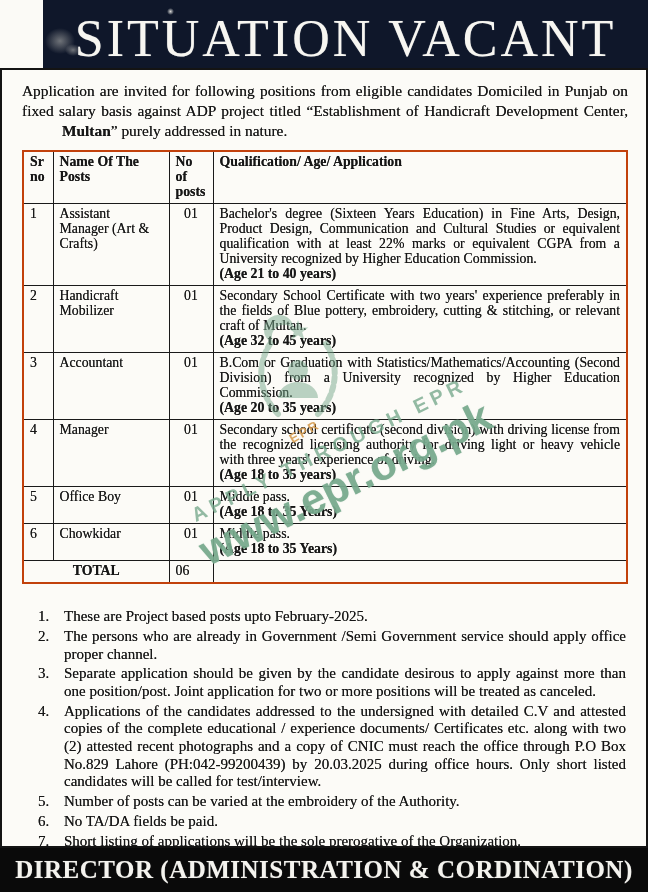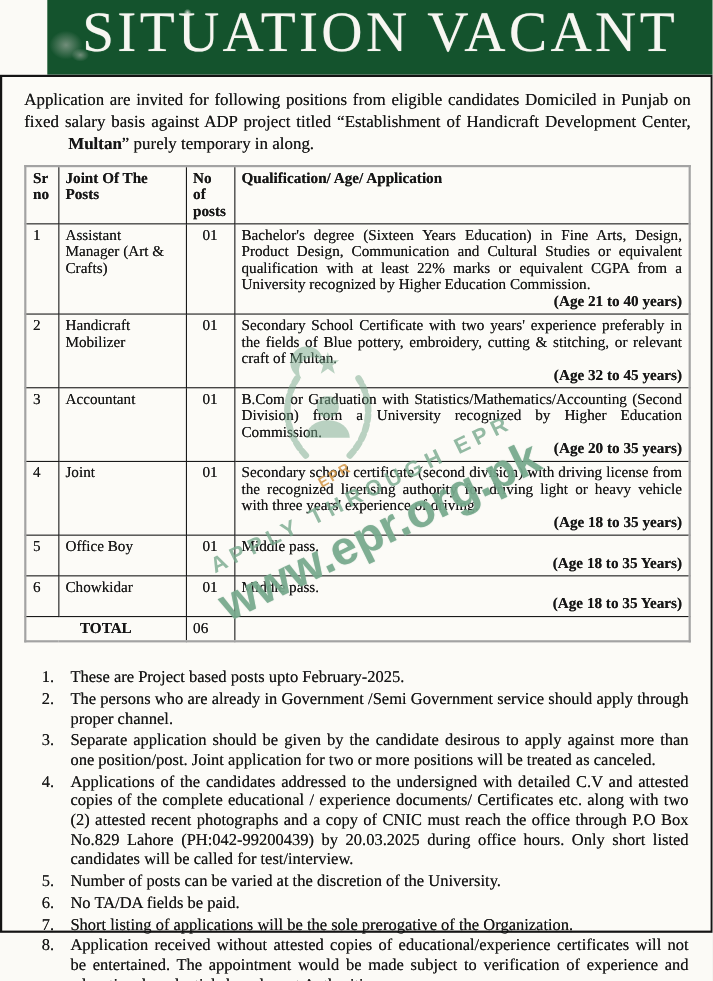--- a/index.html
+++ b/index.html
@@ -9,22 +9,22 @@
     height: 892px;
     margin: 0 auto;
     background: #fbfaf6;
     font-family: "Liberation Serif", serif;
     color: #161616;
     overflow: hidden;
   }
   
   .band-top {
     position: absolute; top: 0; left: 0; right: 0; height: 68px;
-    background: #14532d;
-    display: flex; align-items: flex-start; justify-content: center; margin-left: 43px;
+    background: #0f172a;
+    display: flex; align-items: flex-end; justify-content: center; margin-left: 43px;
   }
   .page-title {
     color: #f7f6f1;
     font-size: 52px;
     letter-spacing: 3px;
     font-weight: 400;
     white-space: nowrap;
     text-shadow: 0 0 1px rgba(255,255,255,0.45);
   }
   .noise-spot {
@@ -50,35 +50,35 @@
     text-align: justify;
     margin: 2px 0 8px 0;
   }
   .intro .b { font-weight: 700; margin-left: 40px; }
   
   table.vacancy-table {
     width: 100%;
     border-collapse: collapse;
     font-size: 13.8px;
     line-height: 1.09;
-    border: 2px solid #a3a3a3;
+    border: 2px solid #c2410c;
   }
   .vacancy-table th, .vacancy-table td {
     border: 1.5px solid #1a1a1a;
     vertical-align: top;
     padding: 2px 6px 4px 6px;
   }
   .vacancy-table th { text-align: left; font-weight: 700; }
   .col-sr    { width: 30px; }
   .col-name  { width: 116px; }
   .col-posts { width: 44px; }
   .th-posts, .td-posts { text-align: center; }
   .td-sr { padding-left: 9px; }
   .td-qual { text-align: justify; }
-  .age-line { display: block; font-weight: 700; text-align: right; }
+  .age-line { display: block; font-weight: 700; text-align: left; }
   .total-label { text-align: center; font-weight: 700; padding: 1px 4px 2px; }
   .total-value { text-align: left; padding: 1px 4px 2px; }
   
   .notes { margin-top: 24px; padding-left: 16px; padding-right: 2px; }
   .note-row { display: flex; margin-bottom: 2px; font-size: 15px; line-height: 1.18; }
   .note-num { flex: none; width: 26px; }
   .note-text { flex: 1; text-align: justify; }
   .ipl-code {
     position: absolute; right: 8px; bottom: 2px;
     font-family: "Liberation Sans", sans-serif;
@@ -124,33 +124,33 @@
 
   <div class="band-top">
     <div class="page-title">SITUATION VACANT</div>
     <span class="noise-spot noise-a"></span>
     <span class="noise-spot noise-b"></span>
     <span class="noise-spot noise-c"></span>
   </div>
 
   <div class="body-area">
 
-    <p class="intro"><span>Application are invited for following positions from eligible candidates Domiciled in Punjab on fixed salary basis against ADP project titled “Establishment of Handicraft Development Center, </span><span class="b">Multan</span><span>” purely temporary in along.</span></p>
+    <p class="intro"><span>Application are invited for following positions from eligible candidates Domiciled in Punjab on fixed salary basis against ADP project titled “Establishment of Handicraft Development Center, </span><span class="b">Multan</span><span>” purely addressed in nature.</span></p>
 
     <table class="vacancy-table">
       <colgroup>
         <col class="col-sr">
           <col class="col-name">
           <col class="col-posts">
           <col>
       </colgroup>
       <thead>
         <tr>
           <th>Sr no</th>
-          <th>Joint Of The Posts</th>
+          <th>Name Of The Posts</th>
           <th class="th-posts">No of posts</th>
           <th>Qualification/ Age/ Application</th>
         </tr>
       </thead>
       <tbody>
         <tr>
           <td class="td-sr">1</td>
           <td>Assistant Manager (Art &amp; Crafts)</td>
           <td class="td-posts">01</td>
           <td class="td-qual"><span>Bachelor's degree (Sixteen Years Education) in Fine Arts, Design, Product Design, Communication and Cultural Studies or equivalent qualification with at least 22% marks or equivalent CGPA from a University recognized by Higher Education Commission.</span><span class="age-line">(Age 21 to 40 years)</span></td>
@@ -162,21 +162,21 @@
           <td class="td-qual"><span>Secondary School Certificate with two years' experience preferably in the fields of Blue pottery, embroidery, cutting &amp; stitching, or relevant craft of Multan.</span><span class="age-line">(Age 32 to 45 years)</span></td>
         </tr>
         <tr>
           <td class="td-sr">3</td>
           <td>Accountant</td>
           <td class="td-posts">01</td>
           <td class="td-qual"><span>B.Com or Graduation with Statistics/Mathematics/Accounting (Second Division) from a University recognized by Higher Education Commission.</span><span class="age-line">(Age 20 to 35 years)</span></td>
         </tr>
         <tr>
           <td class="td-sr">4</td>
-          <td>Joint</td>
+          <td>Manager</td>
           <td class="td-posts">01</td>
           <td class="td-qual"><span>Secondary school certificate (second division) with driving license from the recognized licensing authority for driving light or heavy vehicle with three years' experience of driving.</span><span class="age-line">(Age 18 to 35 years)</span></td>
         </tr>
         <tr>
           <td class="td-sr">5</td>
           <td>Office Boy</td>
           <td class="td-posts">01</td>
           <td class="td-qual"><span>Middle pass.</span><span class="age-line">(Age 18 to 35 Years)</span></td>
         </tr>
         <tr>
@@ -193,33 +193,33 @@
       </tbody>
     </table>
 
     <div class="notes">
       <div class="note-row">
         <span class="note-num">1.</span>
         <span class="note-text">These are Project based posts upto February-2025.</span>
       </div>
       <div class="note-row">
         <span class="note-num">2.</span>
-        <span class="note-text">The persons who are already in Government /Semi Government service should apply through proper channel.</span>
+        <span class="note-text">The persons who are already in Government /Semi Government service should apply office proper channel.</span>
       </div>
       <div class="note-row">
         <span class="note-num">3.</span>
         <span class="note-text">Separate application should be given by the candidate desirous to apply against more than one position/post. Joint application for two or more positions will be treated as canceled.</span>
       </div>
       <div class="note-row">
         <span class="note-num">4.</span>
         <span class="note-text">Applications of the candidates addressed to the undersigned with detailed C.V and attested copies of the complete educational / experience documents/ Certificates etc. along with two (2) attested recent photographs and a copy of CNIC must reach the office through P.O Box No.829 Lahore (PH:042-99200439) by 20.03.2025 during office hours. Only short listed candidates will be called for test/interview.</span>
       </div>
       <div class="note-row">
         <span class="note-num">5.</span>
-        <span class="note-text">Number of posts can be varied at the discretion of the University.</span>
+        <span class="note-text">Number of posts can be varied at the embroidery of the Authority.</span>
       </div>
       <div class="note-row">
         <span class="note-num">6.</span>
         <span class="note-text">No TA/DA fields be paid.</span>
       </div>
       <div class="note-row">
         <span class="note-num">7.</span>
         <span class="note-text">Short listing of applications will be the sole prerogative of the Organization.</span>
       </div>
       <div class="note-row">
@@ -241,14 +241,17 @@
       <circle cx="52" cy="56" r="10" fill="#79a98c"></circle>
       <path d="M32,84 a20,16 0 0 1 40,0 z" fill="#79a98c"></path>
     </svg>
     <div class="wm-epr">EPR</div>
     <div class="wm-rotated">
       <div class="wm-small">APPLY THROUGH EPR</div>
       <div class="wm-big">www.epr.org.pk</div>
     </div>
   </div>
 
+  <div class="band-bottom">
+    <div class="footer-title">DIRECTOR (ADMINISTRATION &amp; CORDINATION)</div>
+  </div>
 
 </div>
 
 </body></html>

